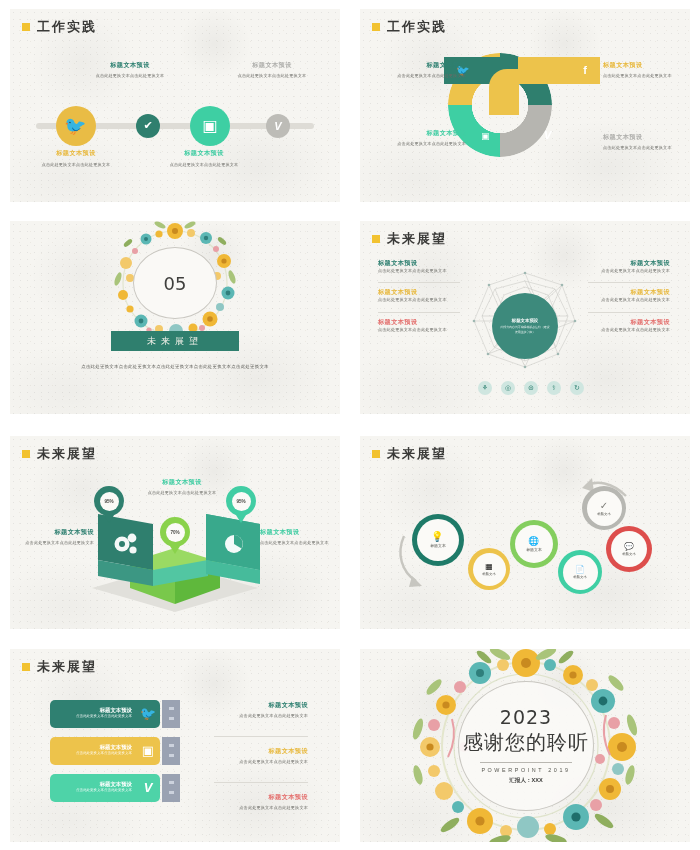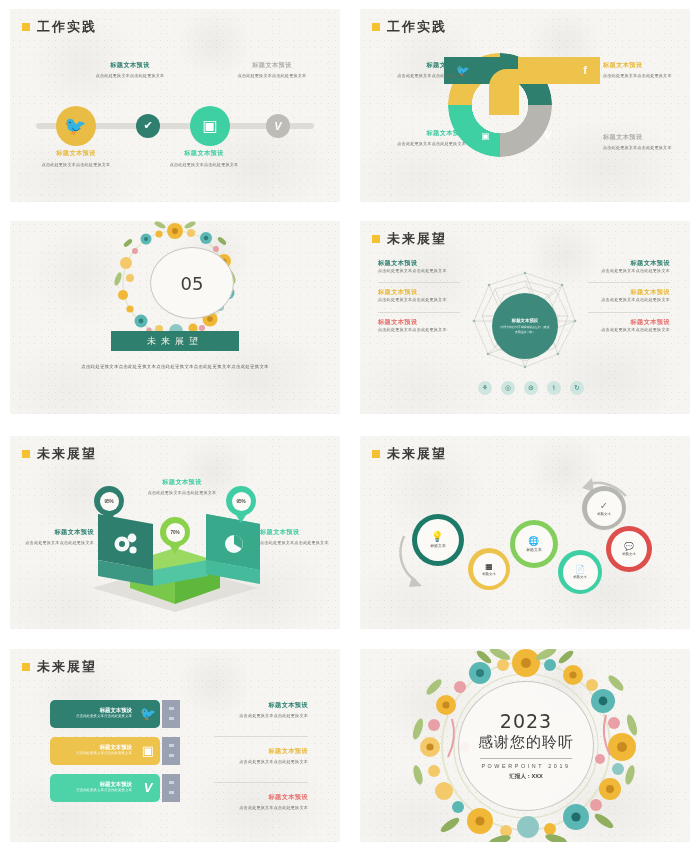--- a/index.html
+++ b/index.html
@@ -60,21 +60,21 @@
   .s1-blk { position:absolute; text-align:center; width:92px; }
 
   
   .s2-wrap{ position:absolute; left:88px; top:44px; width:150px; height:132px; }
   .s2-bar{ position:absolute; height:27px; display:flex; align-items:center; }
   .s2-bar-l{ left:-4px; top:4px; width:74px; background:#2f7f6e; justify-content:flex-start; padding-left:12px;}
   .s2-bar-r{ left:40px; top:4px; width:112px; background:#edc34b; justify-content:flex-end; padding-right:13px;}
   .s2-bar span{ color:#fff; font-size:11px; }
   .s2-q{ position:absolute; width:104px; height:104px; border-radius:50%; }
   .s2-txt{ position:absolute; width:92px; }
-  .s3-oval{ position:absolute; left:140px; top:26px; width:84px; height:72px;
+  .s3-oval{ position:absolute; left:123px; top:26px; width:84px; height:72px;
             background:#faf9f6; border:1px solid #c9c7c1; border-radius:50%;
             display:flex; align-items:center; justify-content:center;
             font-size:18px; color:#3f3f3d; font-family:"DejaVu Sans",sans-serif; }
   .s3-band{ position:absolute; left:101px; top:110px; width:128px; height:20px;
             background:#2f7f6e; display:flex; align-items:center; justify-content:center;
             color:#f3f1e9; font-size:9px; letter-spacing:5px;
             font-family:"DejaVu Serif","Liberation Serif",serif; }
   .s3-sub{ position:absolute; left:44px; top:142px; width:242px; text-align:center;
            font-size:4.4px; color:#5e5e59; line-height:1.8; letter-spacing:.3px;}
 
@@ -121,21 +121,21 @@
             display:flex; flex-direction:column; align-items:center; justify-content:space-evenly; }
   .cabinet i{ display:block; width:5px; height:3px; background:#ccd2dd; }
   .s7-right{ position:absolute; left:204px; width:94px; text-align:right; }
   .s7-right .blk + .blk{ border-top:1px solid #dcdad4; margin-top:7px; padding-top:7px;}
 
   
   .s8-oval{ position:absolute; left:98px; top:32px; width:136px; height:130px;
             background:rgba(250,249,246,.93); border:1px solid #c9c7c1; border-radius:50%;
             display:flex; flex-direction:column; align-items:center; justify-content:center; }
   .s8-y{ font-size:19px; color:#3a3a38; font-family:"DejaVu Sans",sans-serif; letter-spacing:1px;}
-  .s8-h{ font-size:15px; color:#3a3a38; letter-spacing:1px; margin-top:1px;
+  .s8-h{ font-size:20px; color:#3a3a38; letter-spacing:1px; margin-top:1px;
          font-family:"DejaVu Sans",sans-serif;}
   .s8-rule{ width:92px; border-top:1px solid #b9b7b1; margin:6px 0 4px; }
   .s8-pp{ font-size:5.4px; letter-spacing:2.6px; color:#56564f; }
   .s8-pre{ font-size:5.6px; color:#3a3a38; margin-top:4px; font-weight:bold;}
 </style>
 </head>
 <body>
 
 <div class="deck">
 

